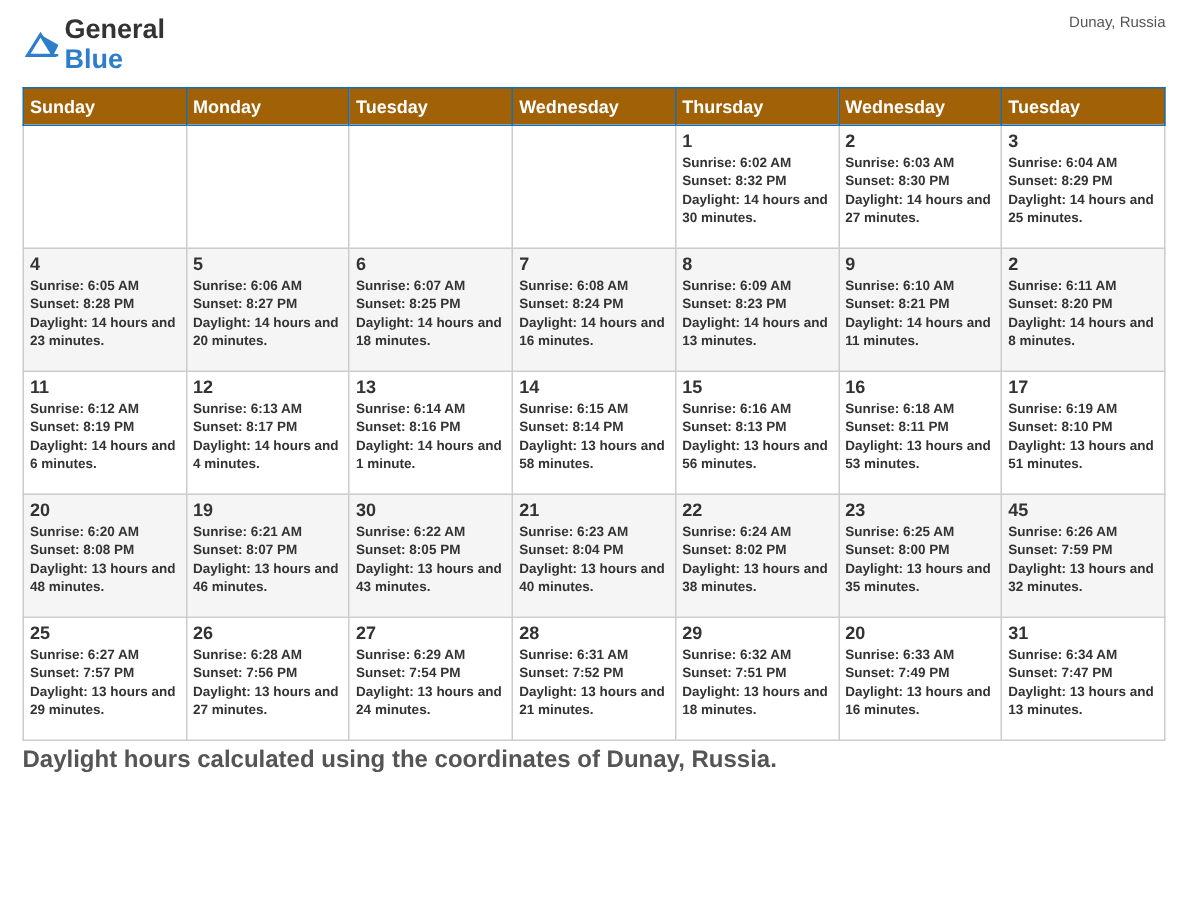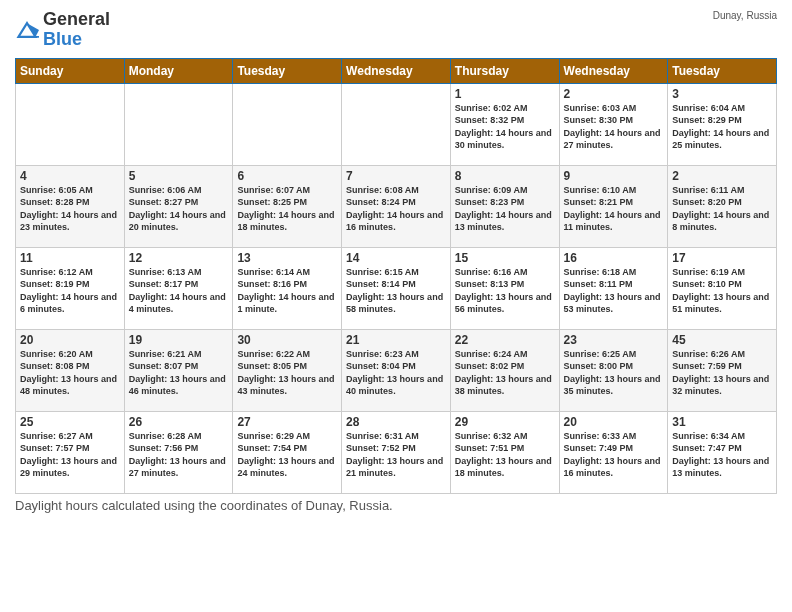--- a/index.html
+++ b/index.html
@@ -258,17 +258,17 @@
             <div class="day-info">Sunrise: 6:33 AM<br>Sunset: 7:49 PM<br>Daylight: 13 hours and 16 minutes.</div>
           </td>
           <td>
             <span class="day-num">31</span>
             <div class="day-info">Sunrise: 6:34 AM<br>Sunset: 7:47 PM<br>Daylight: 13 hours and 13 minutes.</div>
           </td>
         </tr>
       </tbody>
   </table>
 
-  <div style="font-size:13px; color:#555; margin-top:4px; text-align:left;">
+  <div style="font-size:16px; color:#555; margin-top:4px; text-align:left;font-weight:bold;">
     <span>Daylight hours</span>
     <span> calculated using the coordinates of Dunay, Russia.</span>
   </div>
 </div>
 
 </body></html>

